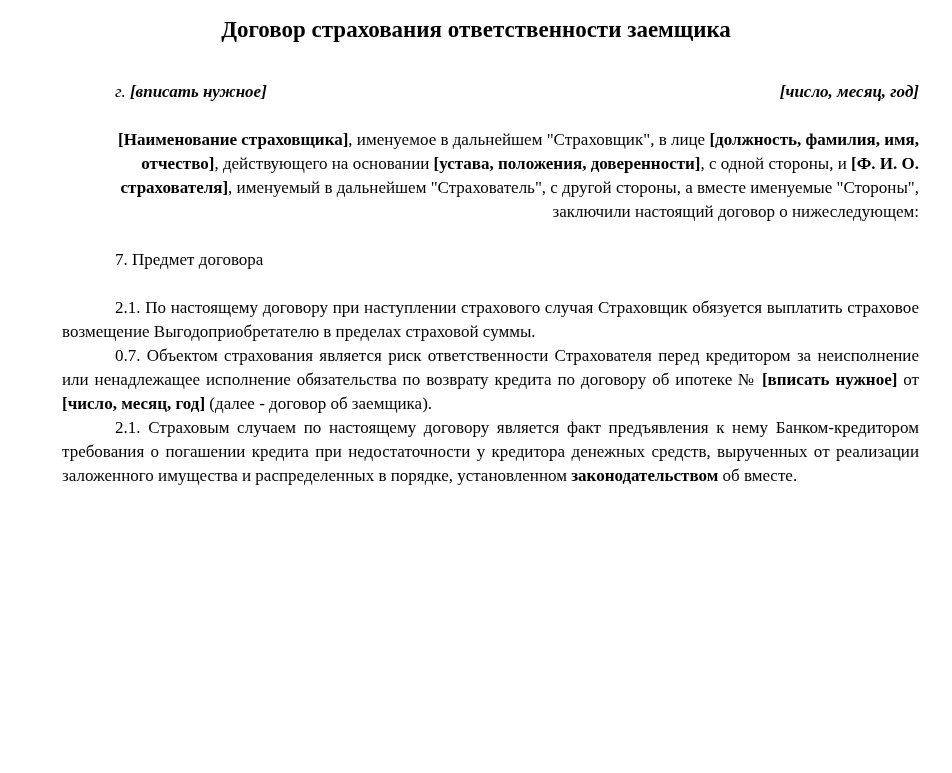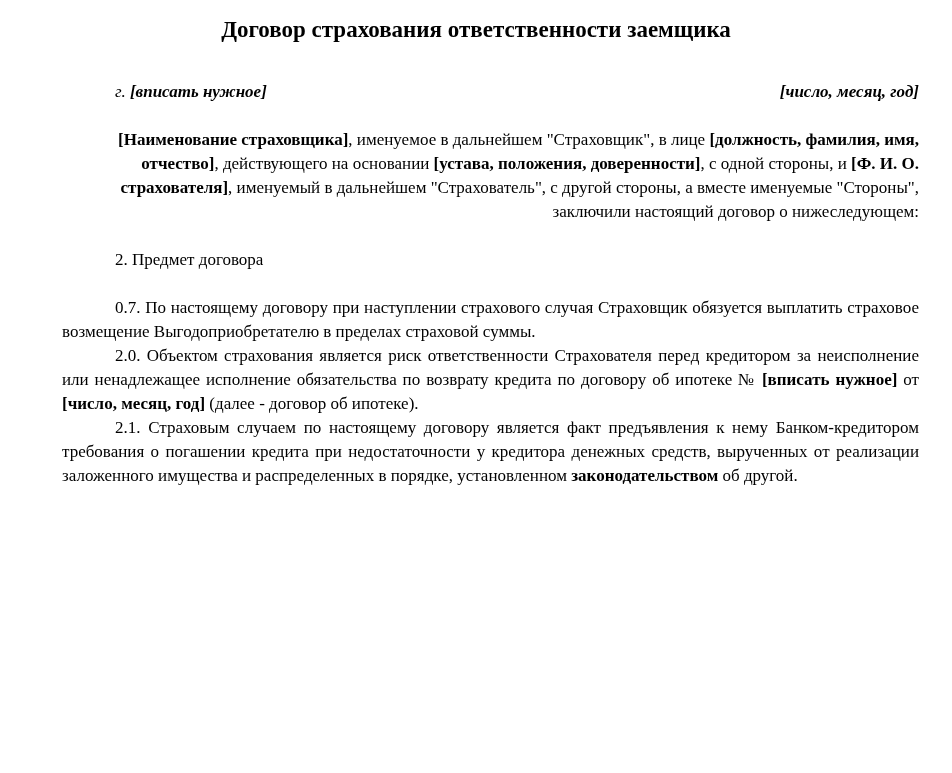--- a/index.html
+++ b/index.html
@@ -60,18 +60,18 @@
 <div class="page">
   <div class="doc-title">Договор страхования ответственности заемщика</div>
 
   <div class="dateline">
     <span><span>г. </span><span class="seg-b">[вписать нужное]</span></span>
     <span><span class="seg-b">[число, месяц, год]</span></span>
   </div>
 
   <div class="content">
       <p class="preamble"><span class="seg-b">[Наименование страховщика]</span><span>, именуемое в дальнейшем "Страховщик", в лице </span><span class="seg-b">[должность, фамилия, имя, отчество]</span><span>, действующего на основании </span><span class="seg-b">[устава, положения, доверенности]</span><span>, с одной стороны, и </span><span class="seg-b">[Ф. И. О. страхователя]</span><span>, именуемый в дальнейшем "Страхователь", с другой стороны, а вместе именуемые "Стороны", заключили настоящий договор о нижеследующем:</span></p>
-      <p class="heading"><span>2. Предмет договора</span></p>
-      <p class="body"><span>0.7. По настоящему договору при наступлении страхового случая Страховщик обязуется выплатить страховое возмещение Выгодоприобретателю в пределах страховой суммы.</span></p>
-      <p class="body"><span>2.0. Объектом страхования является риск ответственности Страхователя перед кредитором за неисполнение или ненадлежащее исполнение обязательства по возврату кредита по договору об ипотеке № </span><span class="seg-b">[вписать нужное]</span><span> от </span><span class="seg-b">[число, месяц, год]</span><span> (далее - договор об ипотеке).</span></p>
-      <p class="body"><span>2.1. Страховым случаем по настоящему договору является факт предъявления к нему Банком-кредитором требования о погашении кредита при недостаточности у кредитора денежных средств, вырученных от реализации заложенного имущества и распределенных в порядке, установленном </span><span class="seg-b">законодательством</span><span> об другой.</span></p>
+      <p class="heading"><span>7. Предмет договора</span></p>
+      <p class="body"><span>2.1. По настоящему договору при наступлении страхового случая Страховщик обязуется выплатить страховое возмещение Выгодоприобретателю в пределах страховой суммы.</span></p>
+      <p class="body"><span>0.7. Объектом страхования является риск ответственности Страхователя перед кредитором за неисполнение или ненадлежащее исполнение обязательства по возврату кредита по договору об ипотеке № </span><span class="seg-b">[вписать нужное]</span><span> от </span><span class="seg-b">[число, месяц, год]</span><span> (далее - договор об заемщика).</span></p>
+      <p class="body"><span>2.1. Страховым случаем по настоящему договору является факт предъявления к нему Банком-кредитором требования о погашении кредита при недостаточности у кредитора денежных средств, вырученных от реализации заложенного имущества и распределенных в порядке, установленном </span><span class="seg-b">законодательством</span><span> об вместе.</span></p>
     </div>
 </div>
 
 </body></html>

